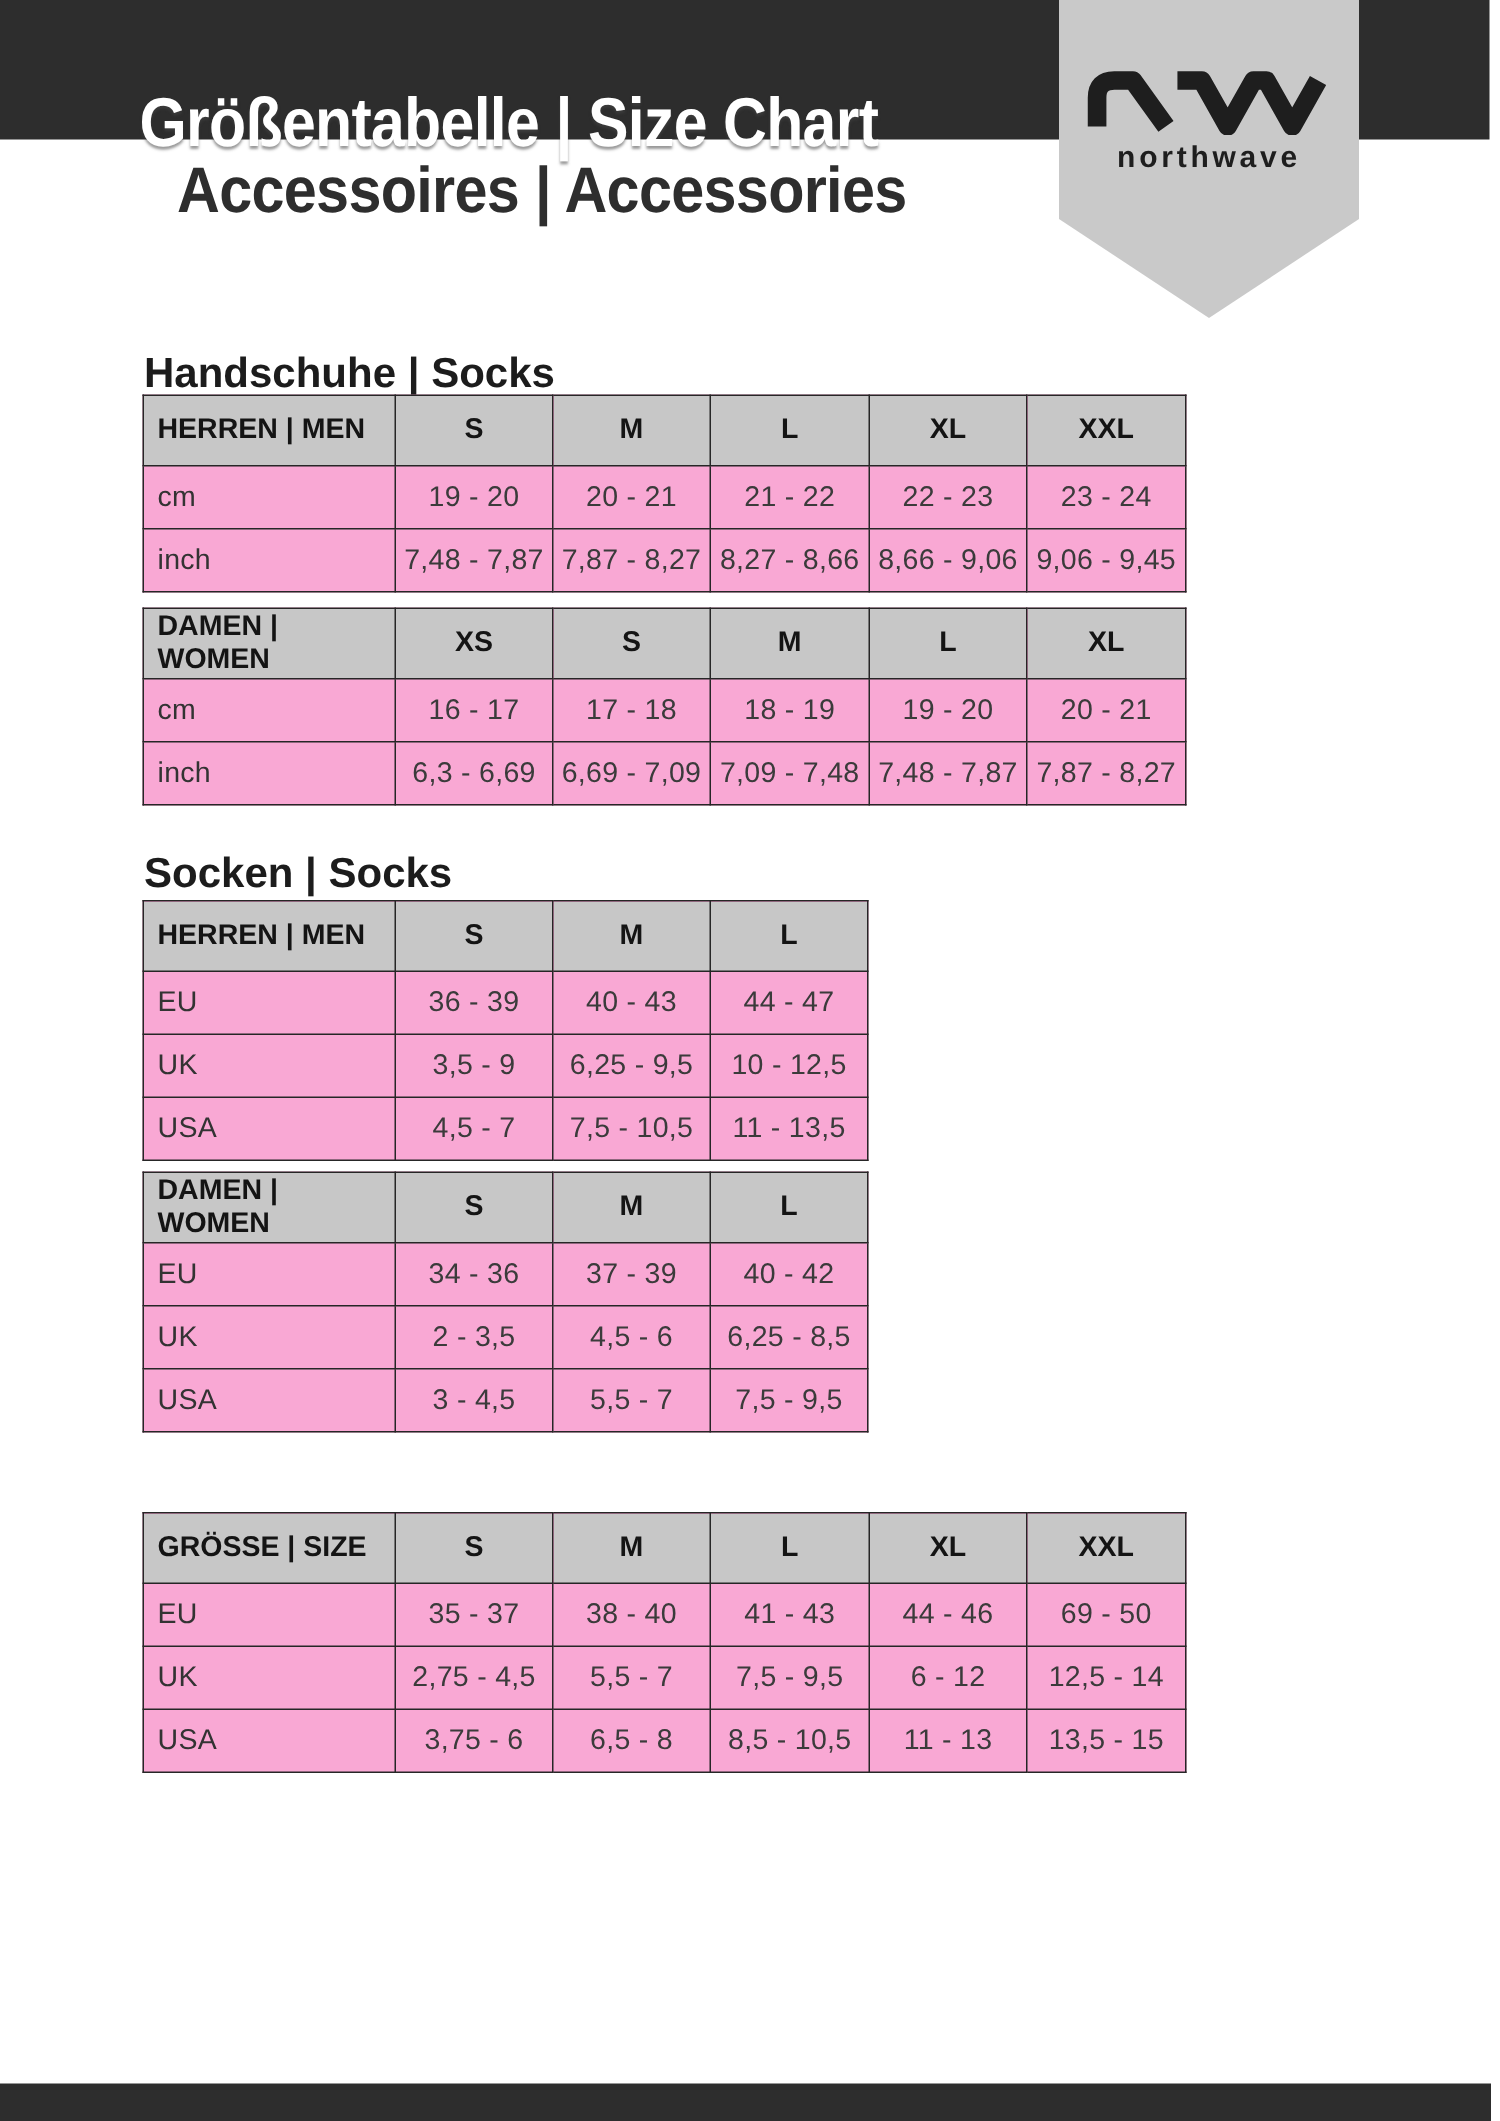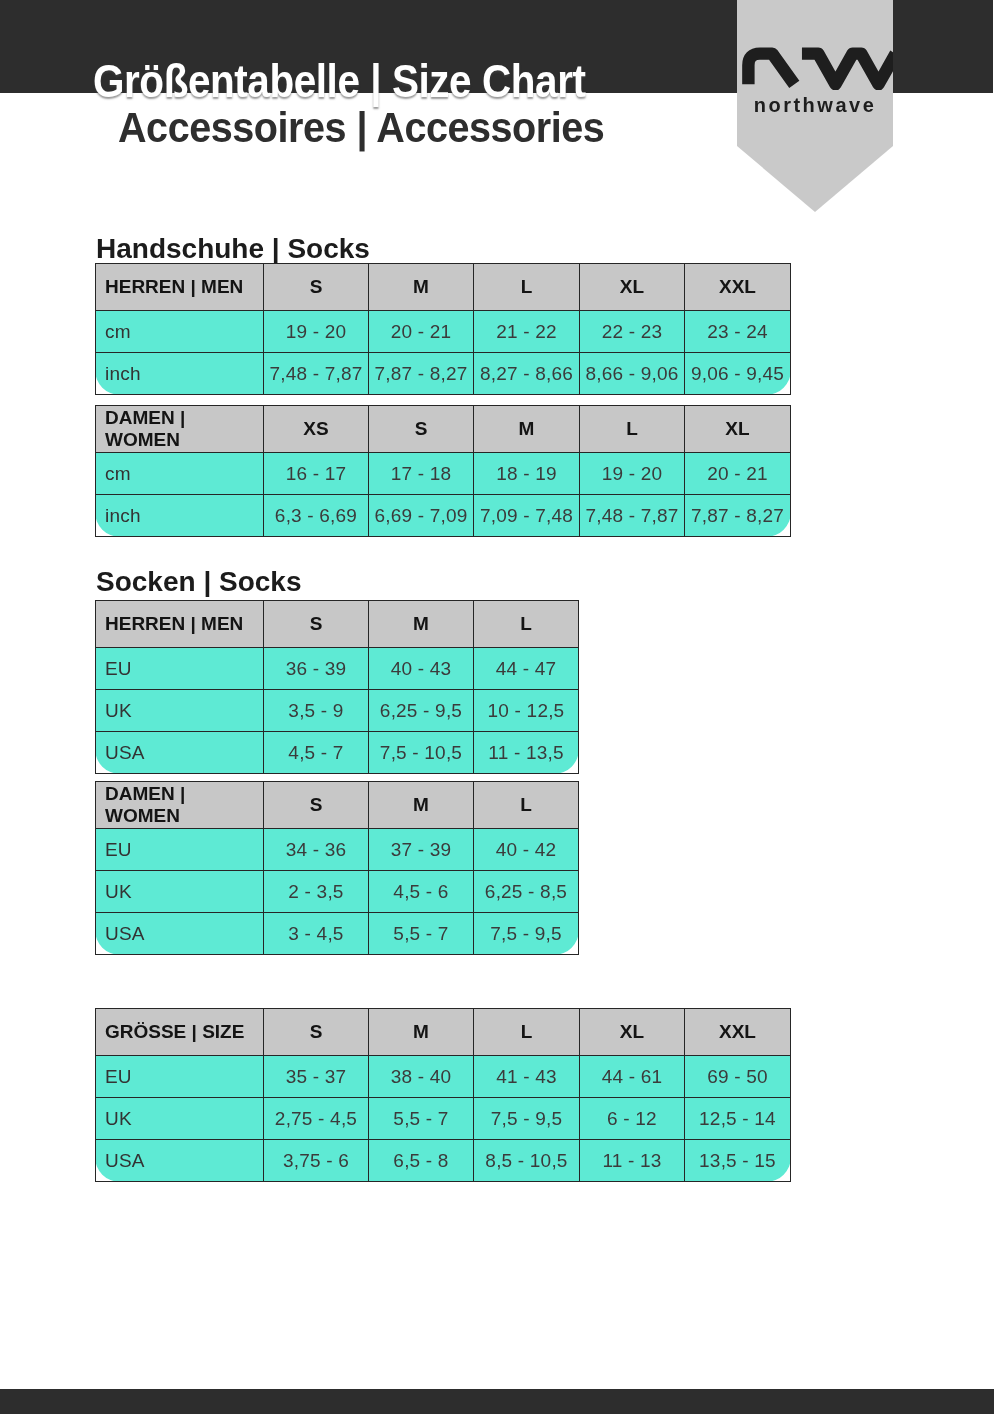--- a/index.html
+++ b/index.html
@@ -20,21 +20,21 @@
     transform:scaleX(0.88); transform-origin:left top;
     text-shadow:0 2px 2px rgba(70,70,70,0.55);
   }
   .subtitle {
     position:absolute; left:118px; top:106px;
     font-size:43px; font-weight:700; line-height:1; color:#2e2e2e;
     white-space:nowrap; letter-spacing:-0.5px;
     transform:scaleX(0.92); transform-origin:left top;
   }
   .badge {
-    position:absolute; left:737px; top:0; width:156px; height:212px;
+    position:absolute; left:706px; top:0; width:200px; height:212px;
     background:#c9c9c9;
     clip-path:polygon(0 0, 100% 0, 100% 146px, 50% 100%, 0 146px);
   }
   .badge svg { display:block; margin:46px auto 0; }
   .wordmark {
     margin-top:5px; text-align:center;
     font-size:20px; font-weight:700; letter-spacing:2.5px;
     color:#1e1e1e; line-height:1;
   }
   
@@ -42,21 +42,21 @@
     position:absolute; left:96px; margin:0;
     font-size:28px; font-weight:700; line-height:1; color:#1c1c1c;
     white-space:nowrap;
   }
   #h-gloves { top:235px; }
   #h-socks  { top:568px; }
   #h-shoe   { top:1026px; }
   
   .size-table {
     position:absolute; left:95px;
-    border-collapse:collapse; table-layout:fixed; background:#5eead4;border-radius:25px;
+    border-collapse:collapse; table-layout:fixed; background:#f9a8d4;
   }
   .size-table th, .size-table td { border:1px solid #262626; overflow:hidden; }
   .size-table th {
     background:#c7c7c7; font-weight:700; font-size:19px; color:#141414;
     height:44px; text-align:center;
   }
   .size-table th.rh { text-align:left; padding-left:9px; }
   .size-table td {
     font-size:19px; color:#3b3b3b; text-align:center; height:39px;
     letter-spacing:0.2px;
@@ -256,21 +256,21 @@
     <th>M</th>
     <th>L</th>
     <th>XL</th>
     <th>XXL</th>
   </tr>
   <tr>
     <td class="rl">EU</td>
     <td>35 - 37</td>
     <td>38 - 40</td>
     <td>41 - 43</td>
-    <td>44 - 61</td>
+    <td>44 - 46</td>
     <td>69 - 50</td>
   </tr>
   <tr>
     <td class="rl">UK</td>
     <td>2,75 - 4,5</td>
     <td>5,5 - 7</td>
     <td>7,5 - 9,5</td>
     <td>6 - 12</td>
     <td>12,5 - 14</td>
   </tr>

